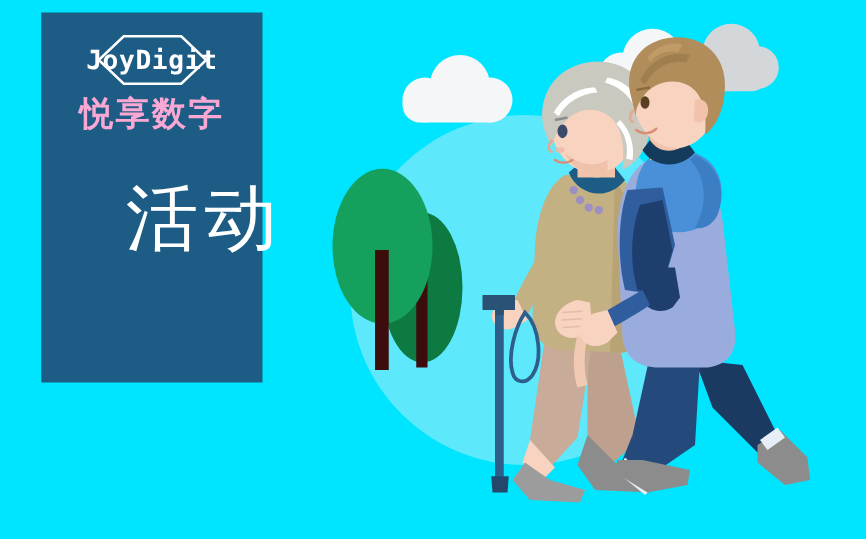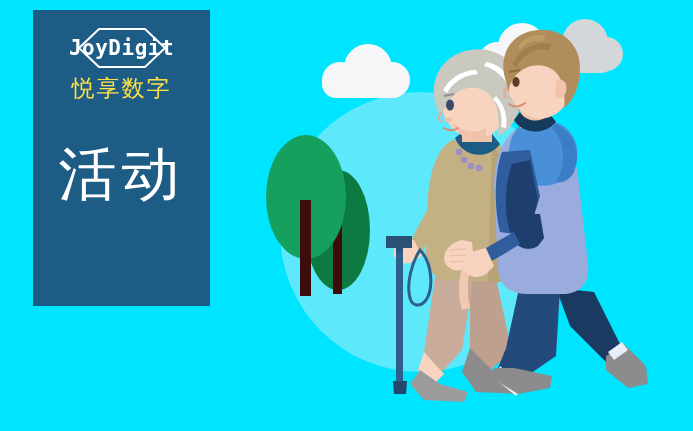--- a/index.html
+++ b/index.html
@@ -62,33 +62,34 @@
     height: 44px;
     line-height: 44px;
     color: #ffffff;
     font-family: "DejaVu Sans Mono", monospace;
     font-weight: bold;
     font-size: 21px;
     letter-spacing: 0.5px;
   }
   #logo-cn {
     margin-top: 3px;
-    color: #fde047;
+    color: #f9a8d4;
     font-family: "DejaVu Sans", sans-serif;
-    font-weight: normal;
-    font-size: 23px;
+    font-weight: bold;
+    font-size: 27px;
     letter-spacing: 2px;
   }
   #headline {
     position: absolute;
     left: 0;
     top: 130px;
     width: 177px;
     text-align: center;
     color: #ffffff;
+    padding-left: 42px;
   }
   .headline-line {
     font-family: "DejaVu Sans", sans-serif;
     font-size: 58px;
     line-height: 68px;
     letter-spacing: 5px;
   }
   .headline-line.light { font-weight: 300; }
   .headline-line.bold  { font-weight: bold; }
 </style>

